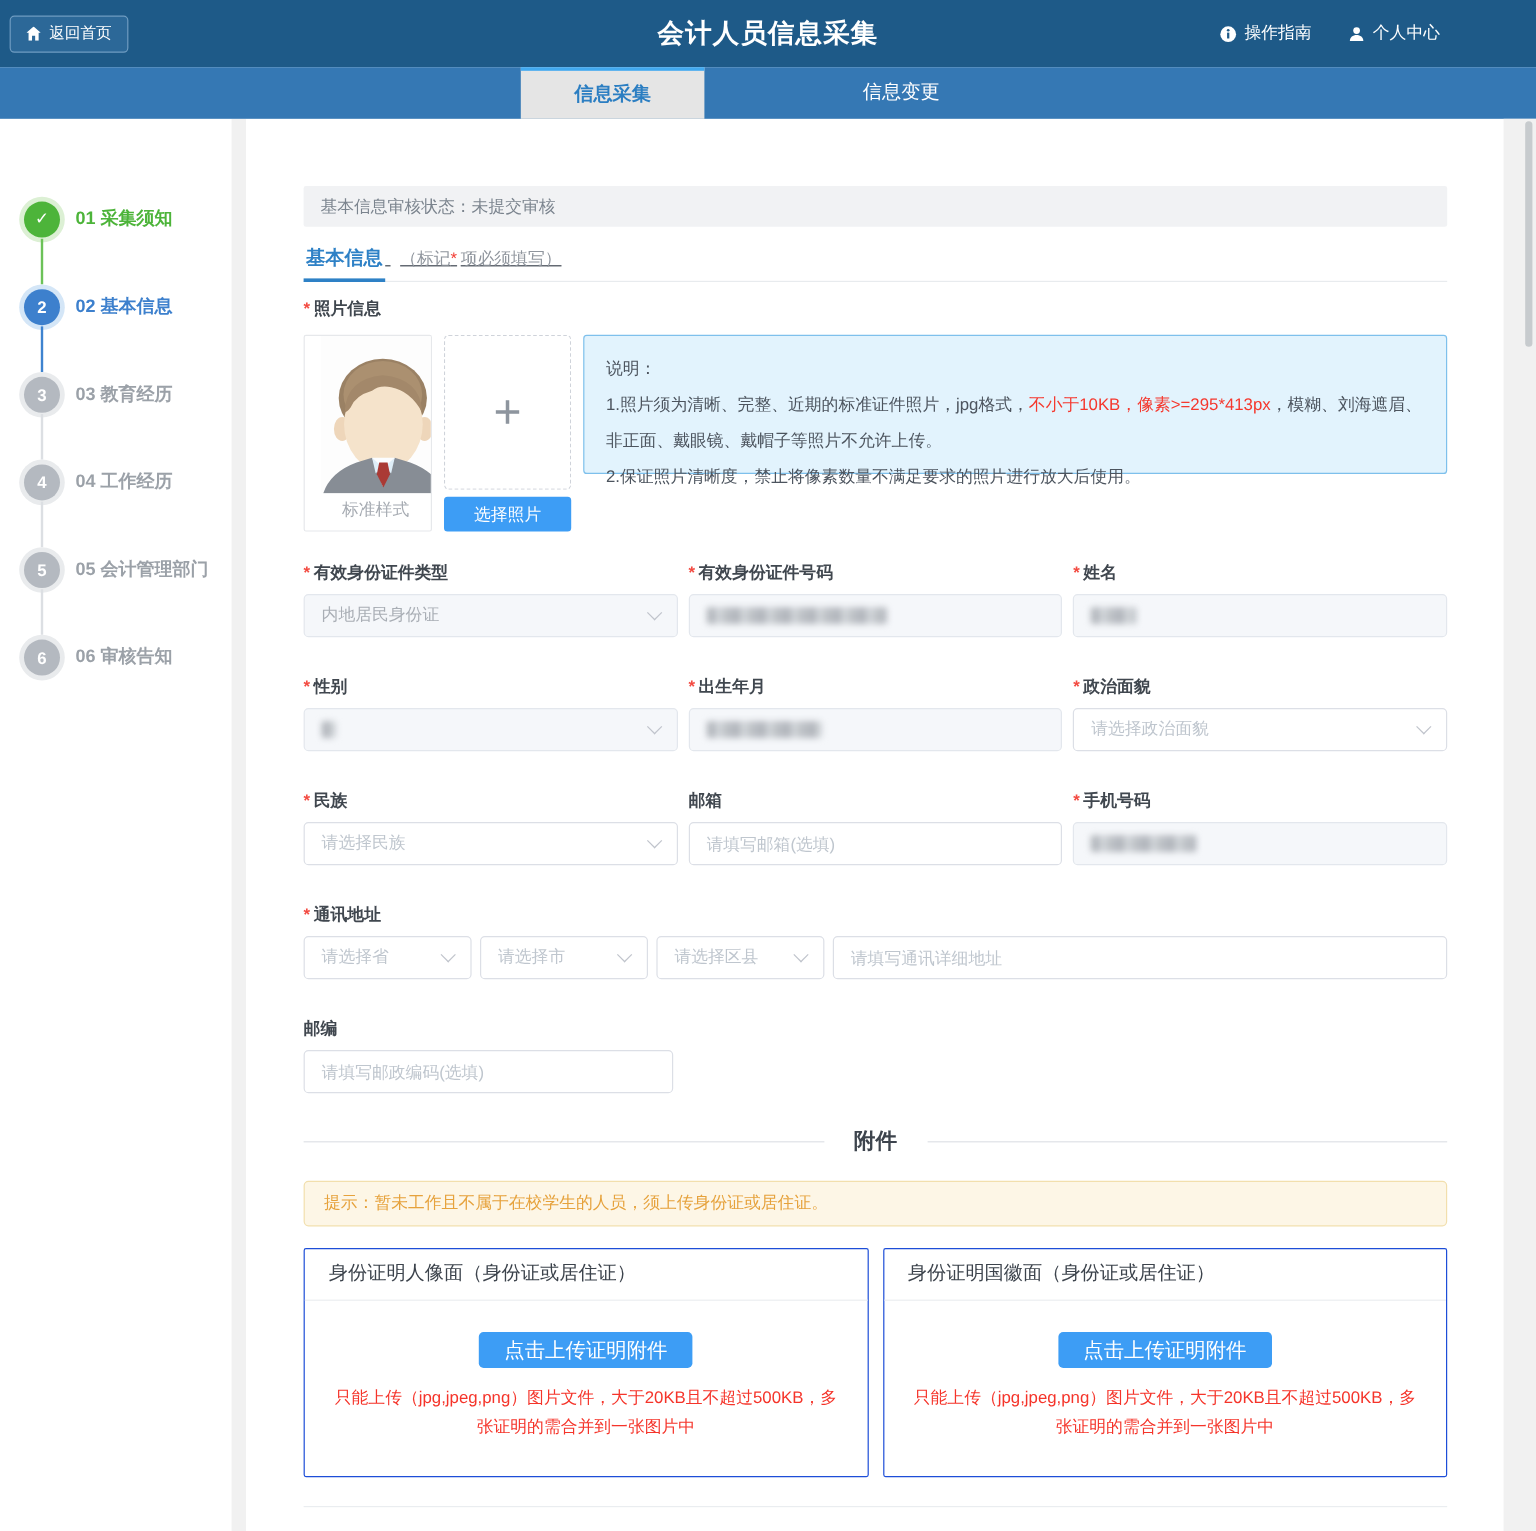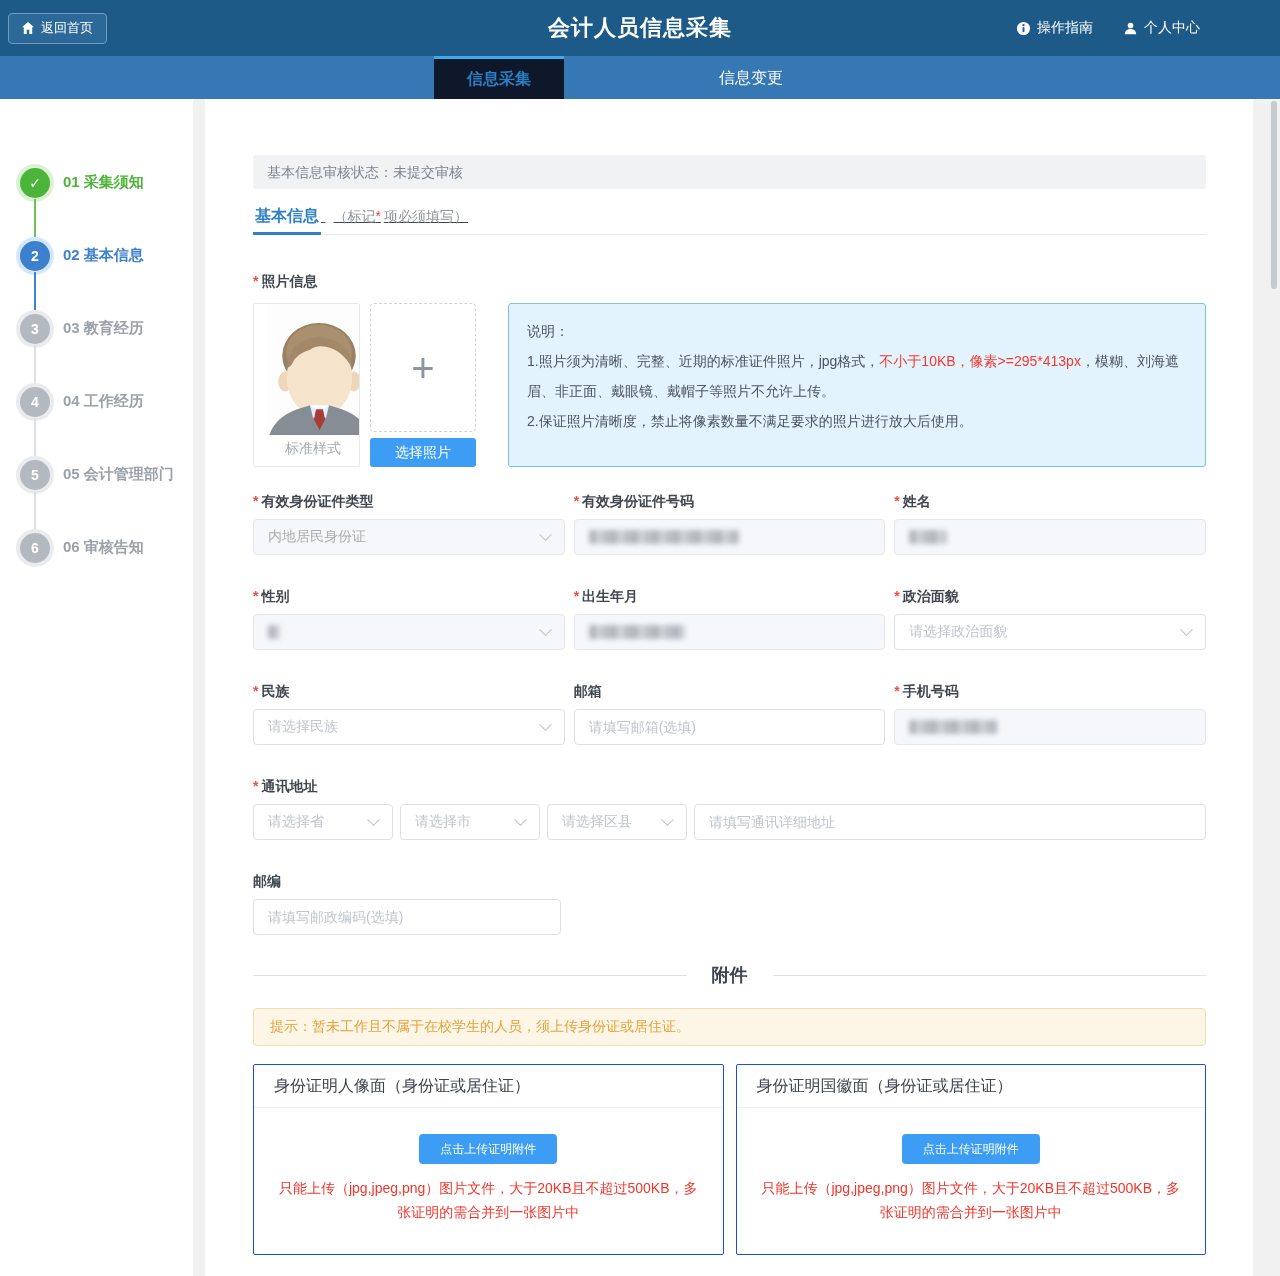--- a/index.html
+++ b/index.html
@@ -28,21 +28,21 @@
   .top-links { margin-left:auto; margin-right:80px; display:flex; gap:30px; }
   .top-link { display:flex; align-items:center; gap:6px; color:#fff; font-size:14px; cursor:pointer; }
 
   
   .tabbar { height:43px; background:#3578b4; position:relative; flex:none; }
   .tab {
     position:absolute; top:0; height:43px; line-height:40px; text-align:center;
     font-size:16px; cursor:pointer;
   }
   .tab.active {
-    left:434px; width:130px; background:#0f172a; color:#2b7ec2;
+    left:434px; width:153px; background:#e5e5e5; color:#2b7ec2;
     border-top:3px solid #41a9f0; font-weight:bold;
   }
   .tab.inactive { left:686px; width:130px; color:#fff; line-height:43px; }
 
   
   .body { flex:1; display:flex; min-height:0; }
   .sidebar { width:193px; background:#fff; padding:47px 0 0 20px; flex:none; }
   .vdivider { width:12px; background:#f1f1f1; flex:none; }
   .main { width:1048px; background:#fff; padding:0 47px 0 48px; flex:none; }
   .gutter { width:27px; background:#f1f1f1; position:relative; flex:none; }
@@ -77,41 +77,41 @@
   .sec-title {
     display:inline-block; height:33px; line-height:27px; padding:0 2px;
     border-bottom:3px solid #2e81c6; color:#2e81c6; font-size:16px; font-weight:bold;
   }
   .sec-hint { margin-left:8px; color:#8f959d; font-size:14px; }
   .sec-hint .star { color:#f23c33; }
 
   .star { color:#f34b42; margin-right:3px; font-size:14px; }
   .flabel { font-size:14px; font-weight:bold; color:#40474f; }
 
-  .photo-label { margin-top:38px; }
+  .photo-label { margin-top:14px; }
   .photo-row { margin-top:12px; display:flex; gap:10px; }
   .sample-box {
     width:107px; height:164px; border:1px solid #e6e8eb; border-radius:2px;
     display:flex; flex-direction:column; overflow:hidden; flex:none; background:#fff;padding-left:13px;
   }
   .sample-box svg { display:block; }
   .sample-caption { height:31px; line-height:26px; text-align:center; color:#a6abb2; font-size:14px; }
   .upload-col { width:106px; flex:none; display:flex; flex-direction:column; }
   .dash-box {
     height:129px; border:1px dashed #cfd3da; border-radius:4px;
     display:flex; align-items:center; justify-content:center; cursor:pointer; background:#fff;
   }
   .plus { font-size:40px; color:#8e959e; font-weight:300; line-height:1; }
   .choose-btn {
     margin-top:6px; height:29px; width:100%; background:#3d9df5; color:#fff;
     border:none; border-radius:3px; font-size:14px; cursor:pointer; font-family:inherit;
   }
   .note-box {
-    flex:1; height:164px; background:#e2f3fd; border:1px solid #7ec0ec; border-radius:3px;
-    padding:12px 18px; font-size:14px; color:#4c545e; line-height:30px;margin-left:22px;
+    flex:1; height:116px; background:#e2f3fd; border:1px solid #7ec0ec; border-radius:3px;
+    padding:12px 18px; font-size:14px; color:#4c545e; line-height:30px;
   }
   .note-red { color:#f5382e; }
 
   .grid3 { margin-top:26px; display:grid; grid-template-columns:repeat(3,1fr); column-gap:9px; row-gap:33px; }
   .cell .flabel { margin-bottom:8px; }
   .ctrl {
     height:36px; border:1px solid #dcdfe6; border-radius:4px; background:#fff;
     font-size:14px; padding:0 14px; display:flex; align-items:center; width:100%;
   }
   input.ctrl { font-family:inherit; color:#3f4652; outline:none; }
@@ -149,21 +149,21 @@
 
   .upload-row { margin-top:18px; display:flex; gap:12px; }
   .ubox { flex:1; border:1px solid #1d4ed8; border-radius:2px; background:#fff; }
   .ubox-head {
     height:43px; line-height:42px; padding:0 20px; border-bottom:1px solid #eceef1;
     font-size:16px; color:#3c434c;
   }
   .ubox-body { padding:26px 22px 30px; text-align:center; }
   .upload-btn {
     height:30px; padding:0 21px; background:#3d9df5; color:#fff; border:none; border-radius:4px;
-    font-size:12px; cursor:pointer; font-family:inherit;
+    font-size:17px; cursor:pointer; font-family:inherit;
   }
   .u-note { margin-top:12px; color:#f5342a; font-size:14px; line-height:24px; }
 
   .footer { margin-top:24px; border-top:1px solid #eaedf0; padding:24px 0 26px; display:flex; justify-content:center; gap:11px; }
 </style>
 </head>
 <body>
 
 <div class="page">
 

